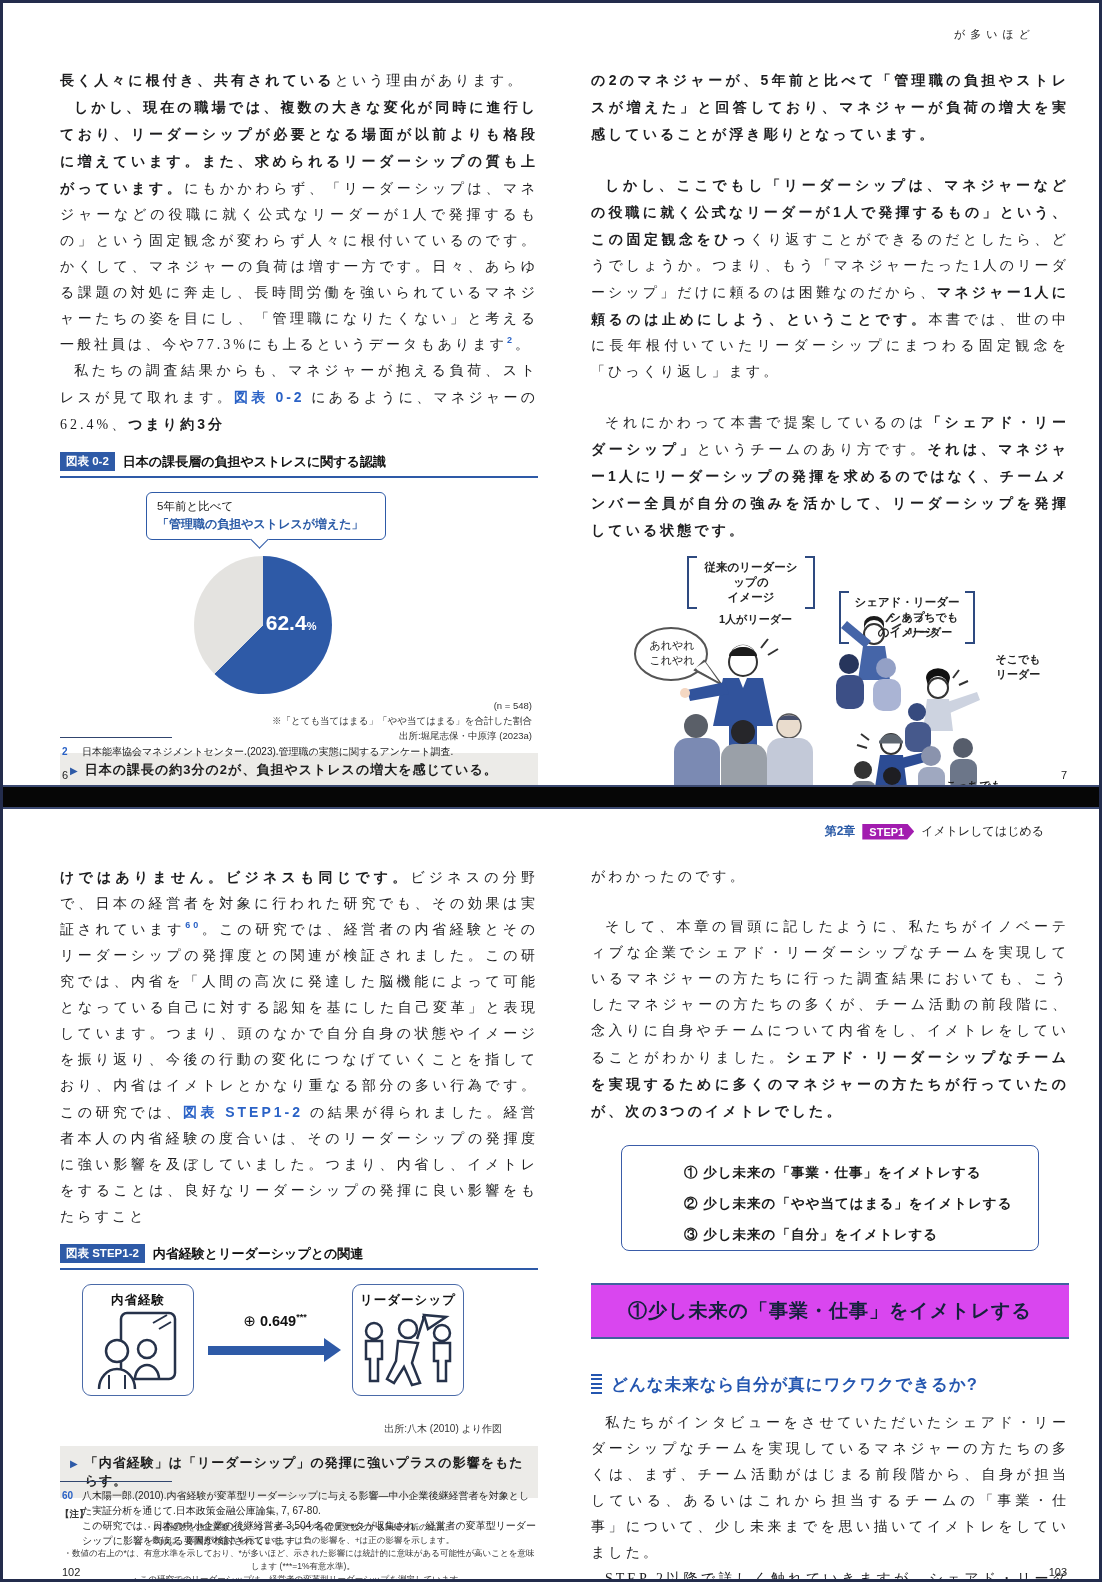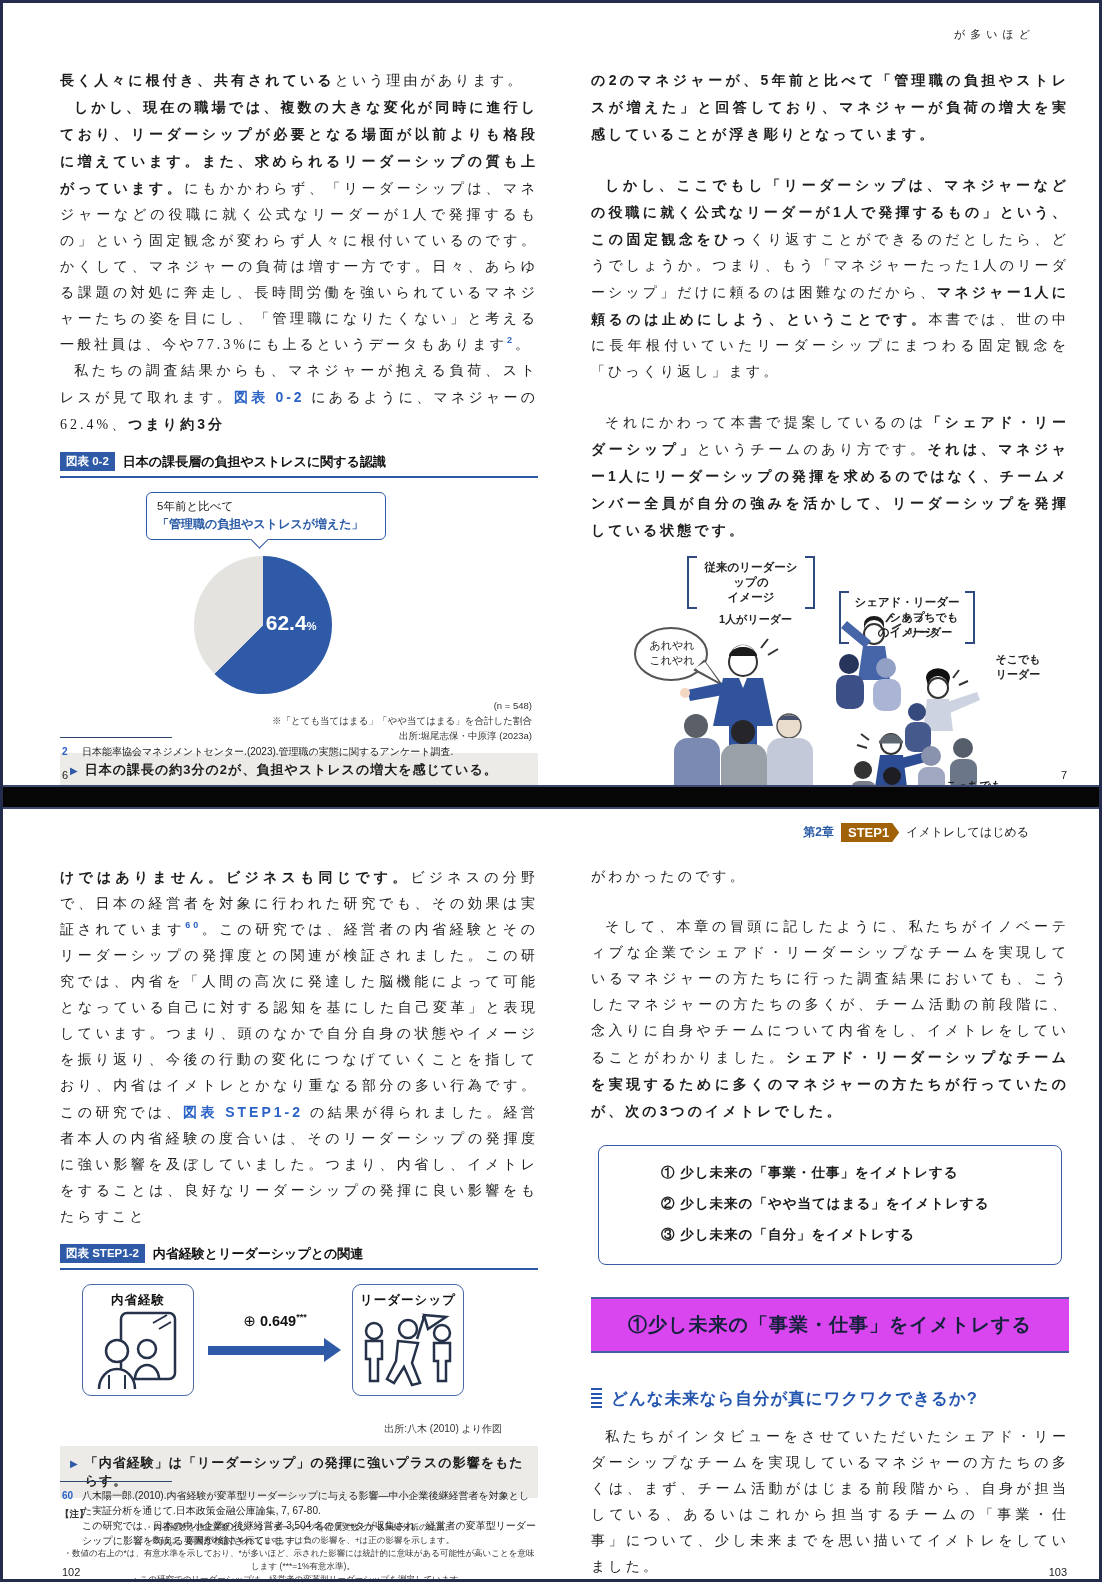--- a/index.html
+++ b/index.html
@@ -13,24 +13,24 @@
   #spread-top{ top:0; height:782px; }
   .divider{ position:absolute; top:782px; left:0; right:0; height:24px;
     background:#060606; border-top:2px solid #3c4a72; border-bottom:2px solid #3c4a72; }
   #spread-bottom{ top:806px; height:773px; }
   .page{ position:absolute; top:0; bottom:0; }
   .page-left{ left:57px; width:478px; }
   .page-right{ left:588px; width:478px; }
 
   .runhead{ position:absolute; top:24px; right:34px; font-family:"Liberation Sans",sans-serif;
     font-size:11px; letter-spacing:5px; color:#222; }
-  .runhead2{ position:absolute; top:14px; right:40px; display:flex; align-items:center; gap:7px;
+  .runhead2{ position:absolute; top:14px; right:25px; display:flex; align-items:center; gap:7px;
     font-family:"Liberation Sans",sans-serif; font-size:12px; color:#222; }
   .chapter-lbl{ color:#2a5aa6; font-weight:bold; }
-  .step-badge{ background:#a16207; color:#fff; font-weight:bold; font-size:13px;
+  .step-badge{ background:#a21caf; color:#fff; font-weight:bold; font-size:11px;
     padding:2px 10px 2px 7px; clip-path:polygon(0 0, calc(100% - 7px) 0, 100% 50%, calc(100% - 7px) 100%, 0 100%); }
 
   .flow{ position:absolute; left:0; right:0; top:64px; }
   .flow2{ position:absolute; left:0; right:0; top:55px; }
   p.body{ font-size:14px; line-height:26px; letter-spacing:3px; text-align:justify; }
   p.indent{ text-indent:1em; }
   .gap{ margin-top:24px; }
   .b{ font-family:"Liberation Sans",sans-serif; font-weight:bold; }
   .blue{ color:#2a62c6; font-weight:bold; font-family:"Liberation Sans",sans-serif; }
   sup{ font-size:9px; vertical-align:super; line-height:0; }
@@ -92,22 +92,22 @@
   .arrowbar{ position:absolute; left:148px; top:64px; width:116px; height:9px; background:#2e5aa7; }
   .arrowhead{ position:absolute; left:264px; top:56px; width:0; height:0;
     border-left:17px solid #2e5aa7; border-top:12px solid transparent; border-bottom:12px solid transparent; }
   .dsource{ text-align:right; margin-top:2px; padding-right:36px; font-family:"Liberation Sans",sans-serif;
     font-size:10px; color:#333; }
   .notes{ margin-top:10px; font-family:"Liberation Sans",sans-serif; color:#333; }
   .notes .nt{ font-size:9.5px; font-weight:bold; }
   .notes .nl{ font-size:8.5px; line-height:13px; padding-left:8px; text-indent:-8px;text-align:center; }
 
   
-  .listbox{ width:464px; margin:20px auto 0; border:1.5px solid #3a5ca8; border-radius:8px;
-    padding:11px 10px 14px 62px; }
+  .listbox{ width:418px; margin:20px auto 0; border:1.5px solid #3a5ca8; border-radius:8px;
+    padding:11px 10px 0 62px; }
   .listbox .li{ font-family:"Liberation Sans",sans-serif; font-size:13.5px; font-weight:600;
     line-height:31px; color:#1b1b1b; letter-spacing:1px; }
   .secband{ margin-top:32px; background:#d946ef; border-top:2px solid #41619f; border-bottom:2px solid #41619f;
     padding:13px 0; text-align:center; font-family:"Liberation Sans",sans-serif; font-weight:bold;
     font-size:19px; color:#15223c; letter-spacing:1px; }
   .subhead{ margin-top:35px; display:flex; align-items:flex-end; gap:9px; }
   .subhead .stripes{ width:11px; height:22px;
     background:repeating-linear-gradient(#2456b0 0 2px, transparent 2px 4.5px); }
   .subhead .sht{ font-family:"Liberation Sans",sans-serif; font-weight:bold; font-size:16.5px;
     color:#2456b0; letter-spacing:1px; }

